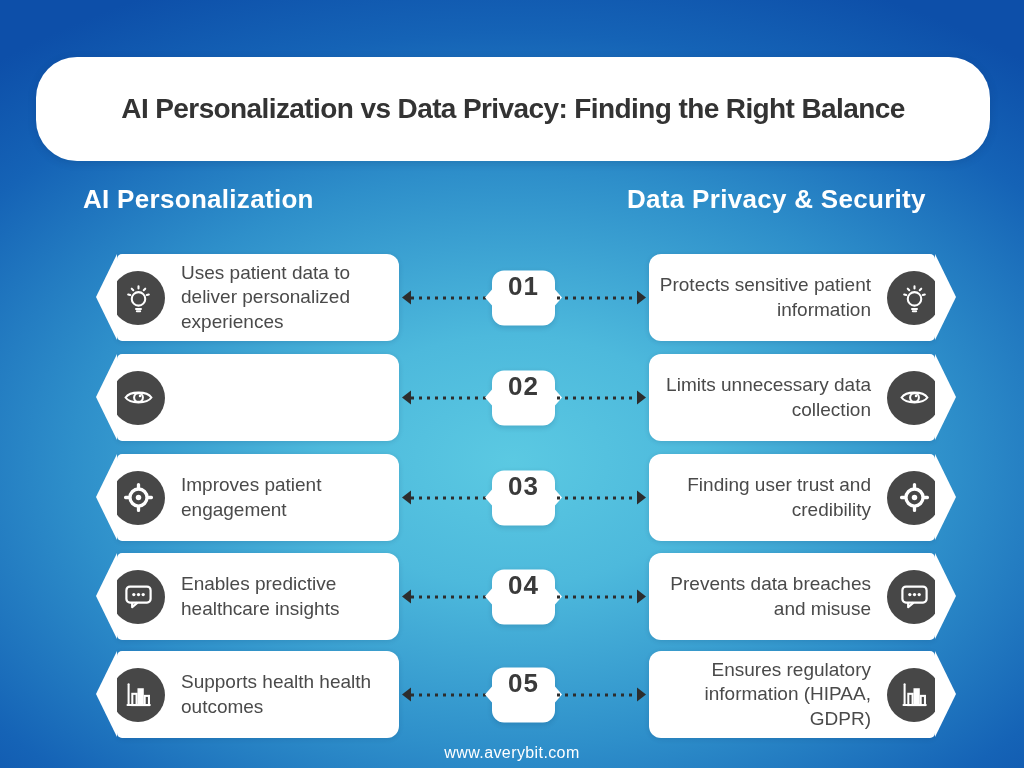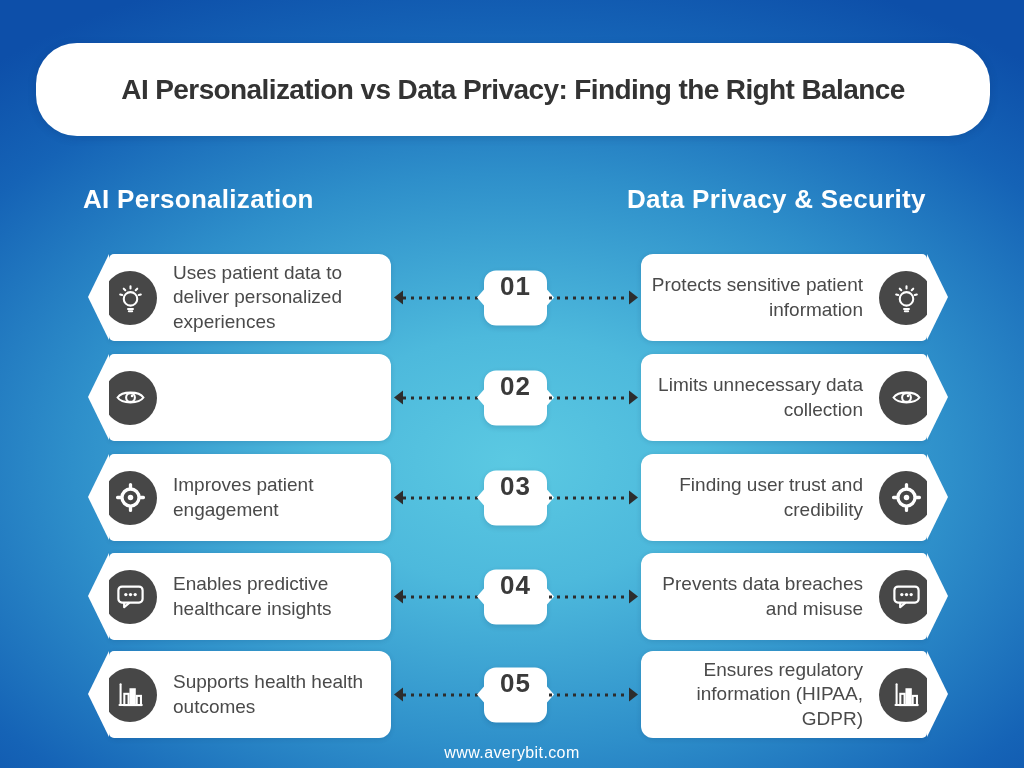--- a/index.html
+++ b/index.html
@@ -3,37 +3,37 @@
 <meta charset="utf-8">
 <style>
   html,body{margin:0;padding:0;}
   body{
     width:1024px;height:768px;position:relative;overflow:hidden;
     font-family:"Liberation Sans",sans-serif;
     background:radial-gradient(ellipse 78% 68% at 50% 60%,
       #5bc9e2 0%, #4db9dc 24%, #2e8fca 55%, #1563b6 82%, #0d4fa9 100%);
   }
   .title-pill{
-    position:absolute;left:36px;right:34px;top:43px;height:93px;
+    position:absolute;left:36px;right:34px;top:57px;height:104px;
     background:#ffffff;border-radius:41px;
     display:flex;align-items:center;justify-content:center;
     box-shadow:0 2px 8px rgba(8,40,90,.18);
   }
   .title-pill h1{
     margin:0;font-size:28px;font-weight:bold;color:#333333;
     letter-spacing:-0.6px;white-space:nowrap;
   }
   .col-header{
     position:absolute;top:183px;font-size:26px;line-height:32px;
     color:#ffffff;font-weight:600;text-align:left;letter-spacing:.3px;
   }
   #hdr-left{left:83px;width:304px;}
   #hdr-right{left:627px;width:328px;}
 
-  .row{position:absolute;left:4px;width:876px;height:87px;}
+  .row{position:absolute;left:12px;width:876px;height:87px;}
   .row1{top:254px}.row2{top:354px}.row3{top:454px}.row4{top:553px}.row5{top:651px}
 
   .card{
     position:absolute;top:0;bottom:0;background:#ffffff;
     display:flex;align-items:center;
     box-shadow:0 1px 5px rgba(10,40,80,.15);
   }
   .card-left{left:105px;width:282px;border-radius:5px 12px 12px 5px;}
   .card-left::before{
     content:"";position:absolute;left:-21px;top:0;width:0;height:0;

